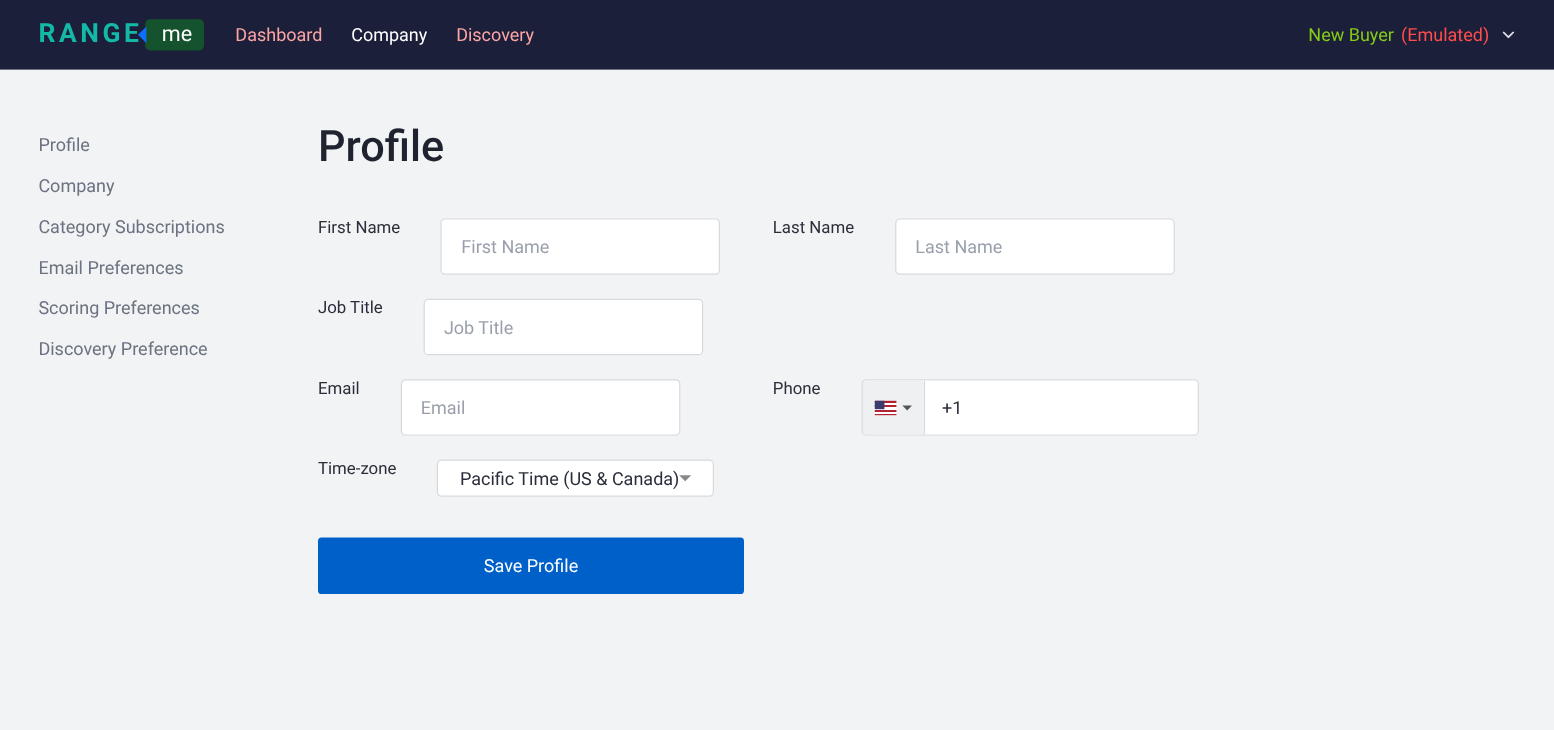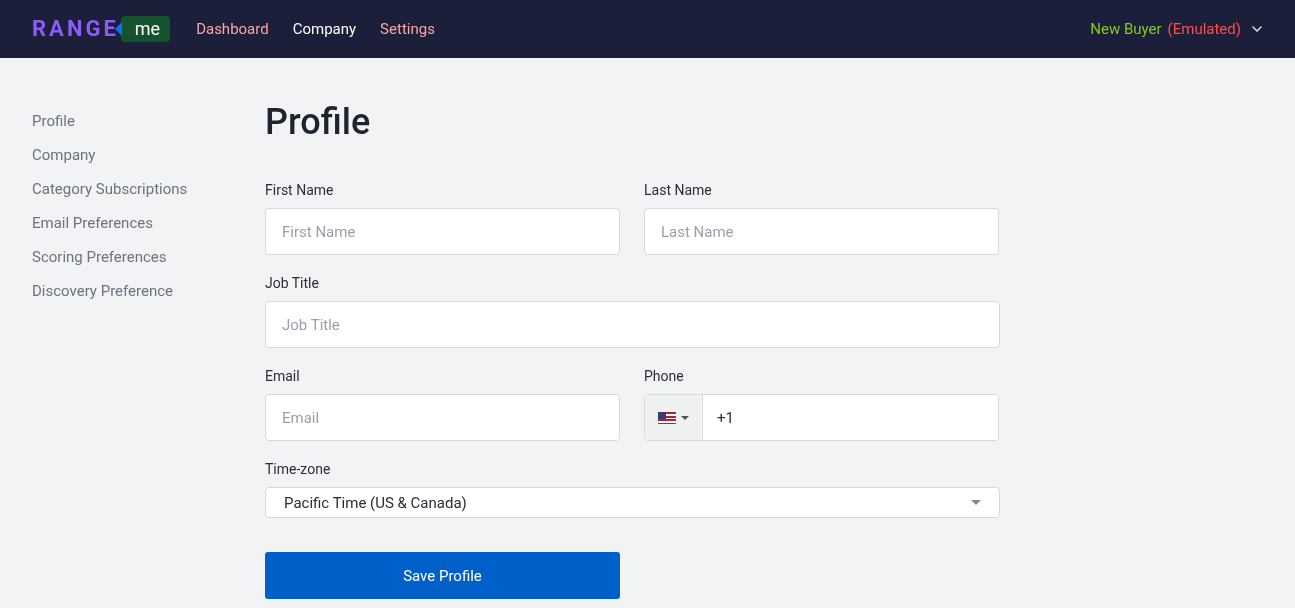--- a/index.html
+++ b/index.html
@@ -22,21 +22,21 @@
       display: flex;
       align-items: center;
       padding: 0 32px 0 32px;
     }
     .logo {
       display: flex;
       align-items: center;
       margin-right: 26px;
     }
     .logo-range {
-      color: #8b5cf6;
+      color: #14b8a6;
       font-weight: 700;
       font-size: 22px;
       letter-spacing: 3px;
       line-height: 1;
     }
     .logo-me {
       display: inline-flex;
       align-items: center;
       justify-content: center;
       background: #14532d;
@@ -134,21 +134,21 @@
       line-height: 1;
     }
 
     .form-row {
       display: flex;
       gap: 24px;
       margin-bottom: 20px;
     }
     .form-group {
       display: flex;
-      flex-direction: column;
+      gap: 34px;
     }
     .form-group.half {
       width: 355px;
     }
     .form-group.full {
       width: 735px;
     }
     .form-label {
       font-size: 14px;
       color: #2a2d3a;
@@ -274,21 +274,21 @@
 <body>
 
 <div class="header">
   <div class="logo">
     <span class="logo-range">RANGE</span>
     <span class="logo-me">me</span>
   </div>
   <div class="nav">
     <span class="nav-item">Dashboard</span>
     <span class="nav-item active">Company</span>
-    <span class="nav-item">Settings</span>
+    <span class="nav-item">Discovery</span>
   </div>
   <div class="header-spacer"></div>
   <div class="user-menu">
     <span class="user-name">New Buyer</span>
     <span class="user-emulated">(Emulated)</span>
     <span class="chevron-down">
       <svg width="10" height="6" viewBox="0 0 10 6" fill="none">
           <path d="M1 1l4 4 4-4" stroke-width="1.5" stroke-linecap="round"></path>
         </svg>
     </span>

